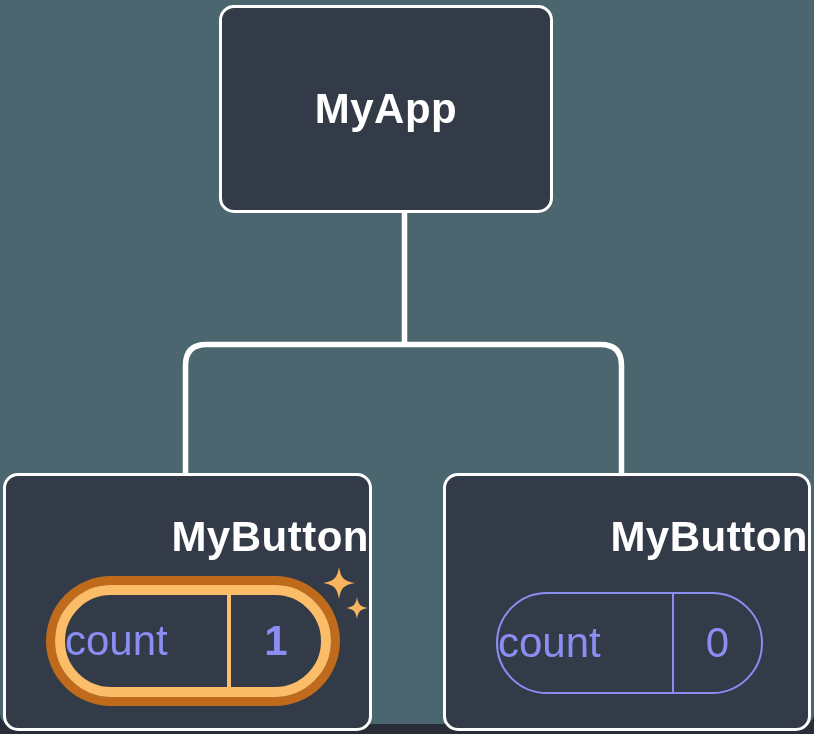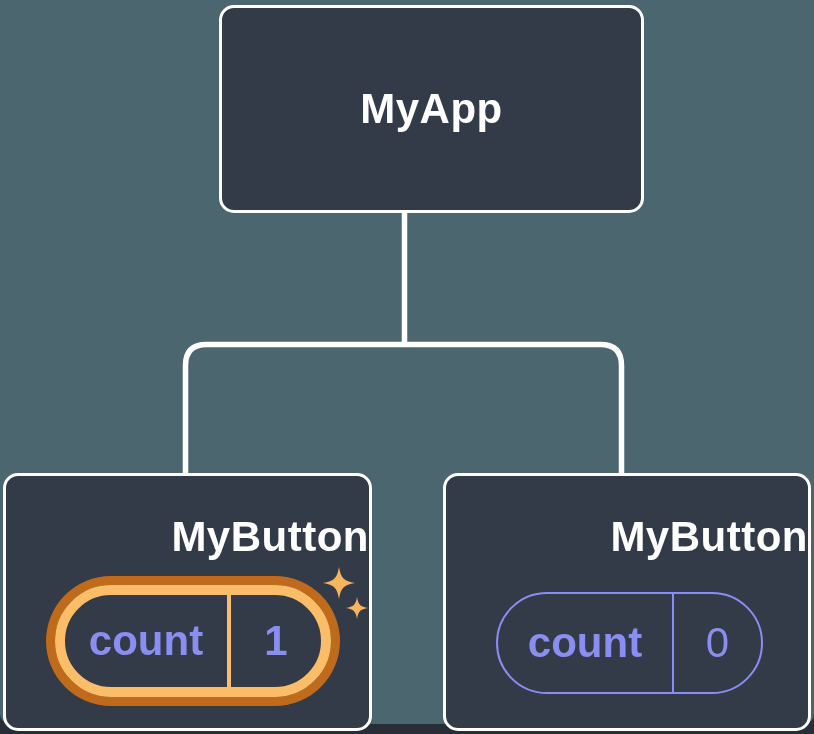--- a/index.html
+++ b/index.html
@@ -26,21 +26,21 @@
   }
   .node {
     position: absolute;
     box-sizing: border-box;
     background: #343b48;
     border: 3px solid #ffffff;
     border-radius: 15px;
   }
   .node-app {
     left: 219px; top: 5px;
-    width: 425px; height: 208px;
+    width: 334px; height: 208px;
     display: flex;
     align-items: center;
     justify-content: center;
   }
   .node-left  { left: 3px;   top: 473px; width: 369px; height: 258px; }
   .node-right { left: 443px; top: 473px; width: 368px; height: 258px; }
   .node-title {
     color: #ffffff;
     font-size: 42px;
     font-weight: 700;
@@ -68,24 +68,24 @@
   .pill-highlight .pill-cell-label { width: 162px; }
   .pill-highlight .pill-divider { width: 4px; height: 100%; background: #fbbd68; }
   .pill-plain {
     left: 50px; top: 116px;
     width: 267px; height: 102px;
     border: 2px solid #8a8df1;
   }
   .pill-plain .pill-cell-label { width: 174px; }
   .pill-plain .pill-divider { width: 2px; height: 100%; background: #8a8df1; }
   .pill-cell-label {
-    text-align: center;
+    text-align: left;
     color: #8a8df1;
     font-size: 42px;
-    font-weight: 700;
+    font-weight: 400;
   }
   .pill-cell-value {
     flex: 1;
     text-align: center;
     color: #8a8df1;
     font-size: 42px;
   }
   .value-bold { font-weight: 700; }
   .sparkles {
     position: absolute;

